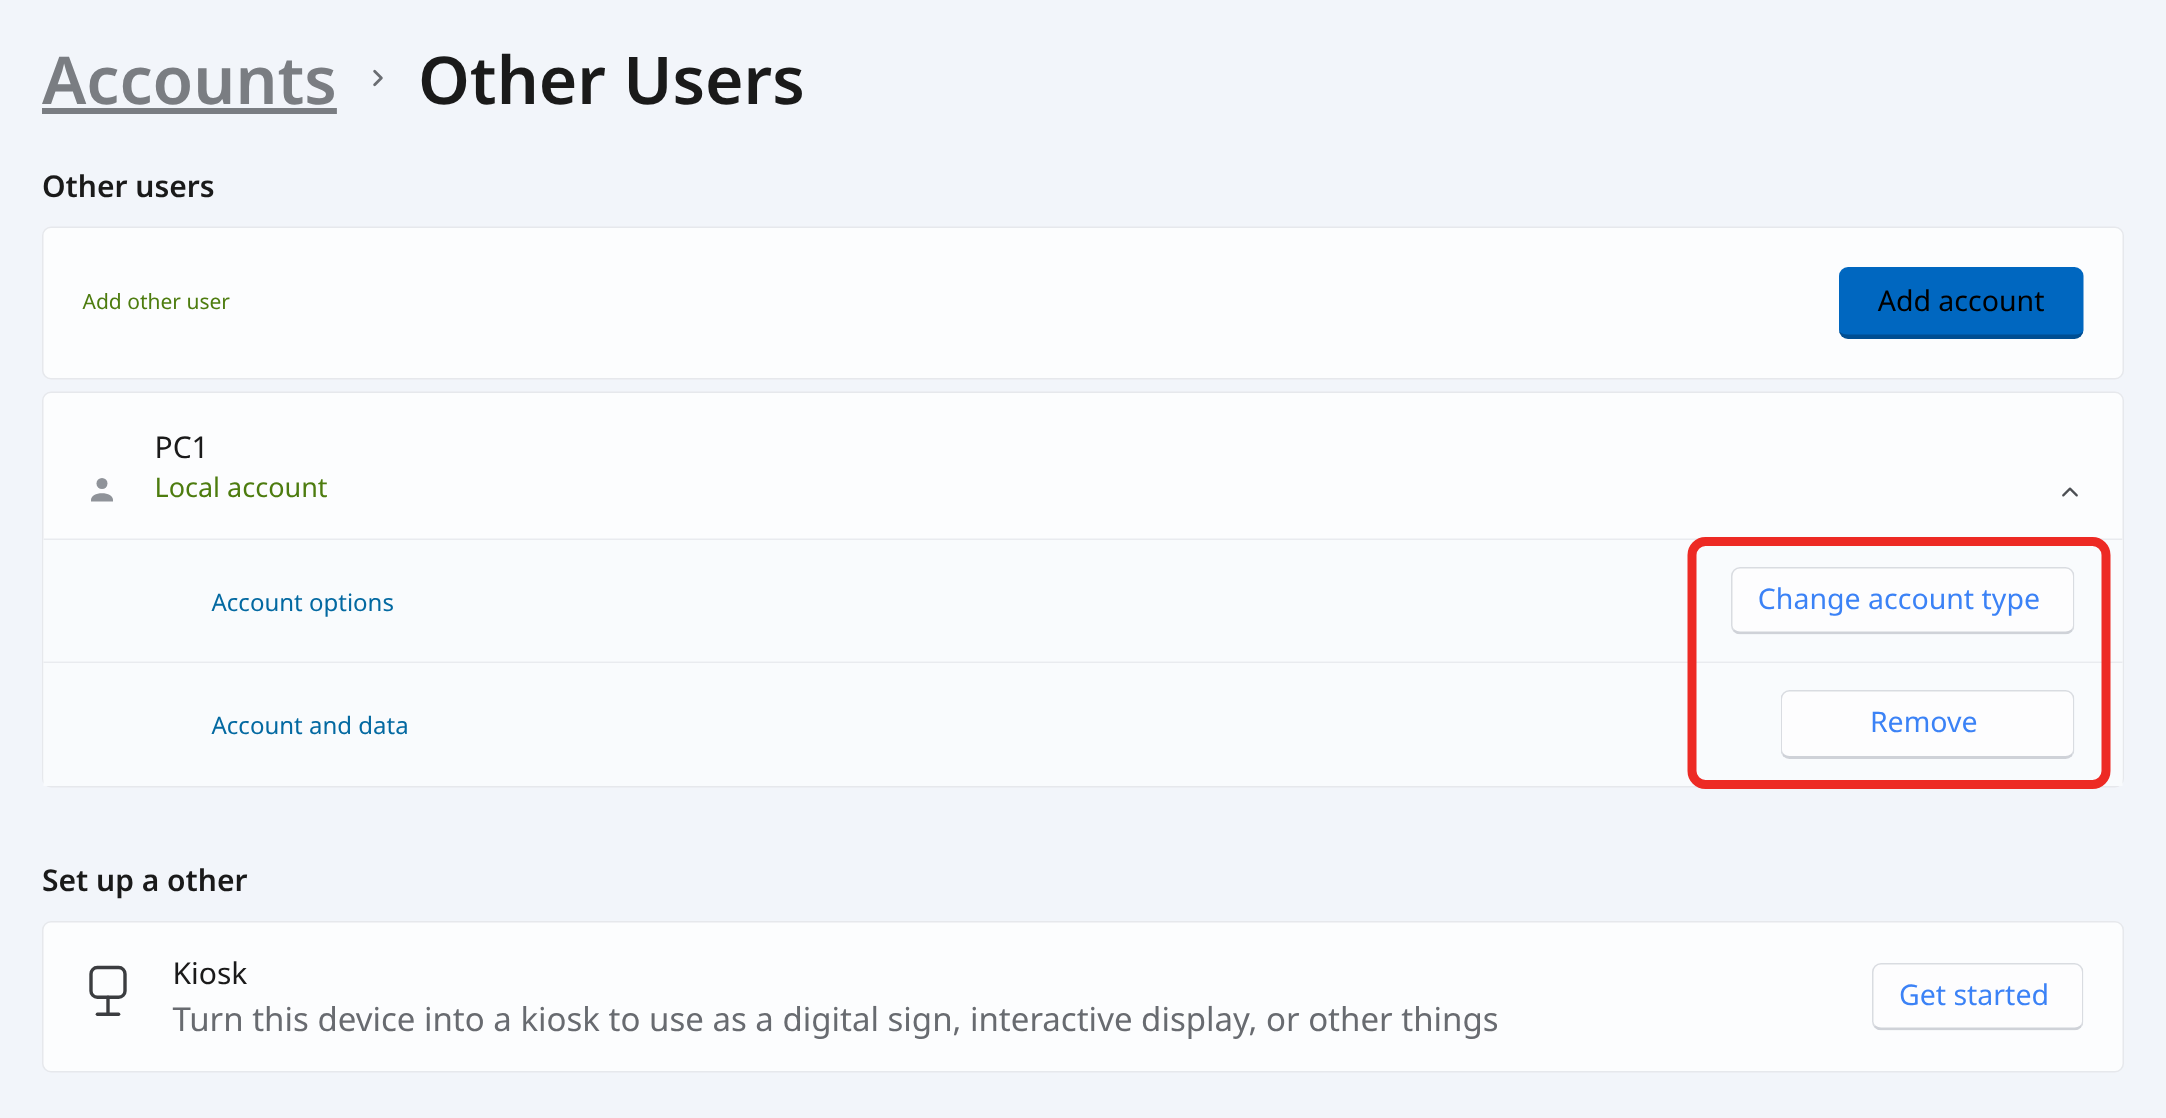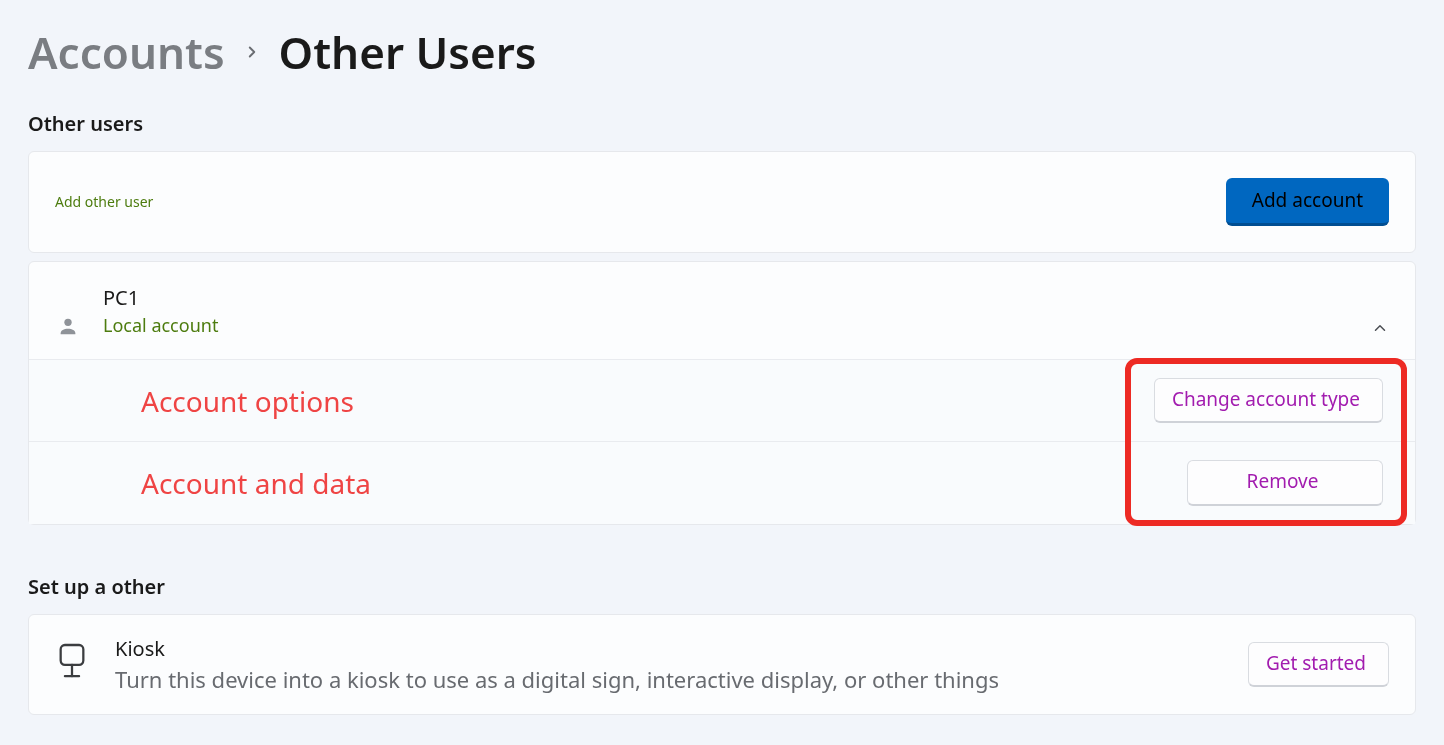--- a/index.html
+++ b/index.html
@@ -16,20 +16,21 @@
     display: flex;
     align-items: center;
     gap: 18px;
     margin-bottom: 36px;
   }
   .breadcrumb .parent {
     font-size: 44px;
     font-weight: 600;
     color: #7a7d82;
     line-height: 1;
+    text-decoration: underline;
   }
   .breadcrumb .chev {
     color: #6a6d72;
     display: flex;
     align-items: center;
   }
   .breadcrumb .current {
     font-size: 44px;
     font-weight: 600;
     color: #1a1a1a;
@@ -71,21 +72,21 @@
   }
   .btn.primary {
     background: #0067c0;
     color: #000000;
     border: none;
     border-bottom: 3px solid #004e92;
     padding: 10px 26px 10px 26px;
   }
   .btn.secondary {
     background: #fdfdfe;
-    color: #a21caf;
+    color: #3b82f6;
     border: 1px solid #d9dce1;
     border-bottom: 2px solid #cfd2d8;
     padding-left: 17px;
   }
 
   
   .expander {
     background: #fcfdfe;
     border: 1px solid #e6e8ec;
     border-radius: 6px;
@@ -122,22 +123,22 @@
 
   .subrow {
     display: flex;
     align-items: center;
     justify-content: space-between;
     padding: 18px 32px 18px 26px;
     border-top: 1px solid #e9ebef;
     background: #f9fbfd;
   }
   .subrow .sub-label {
-    font-size: 28px;
-    color: #ef4444;
+    font-size: 16px;
+    color: #0369a1;
     padding-left: 86px;
   }
 
   
   .highlight-box {
     position: absolute;
     border: 6px solid #ed2a24;
     border-radius: 12px;
     pointer-events: none;
   }

